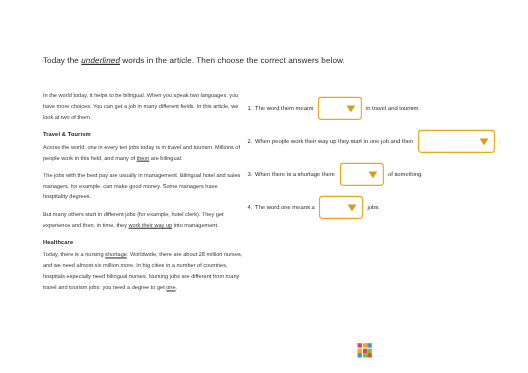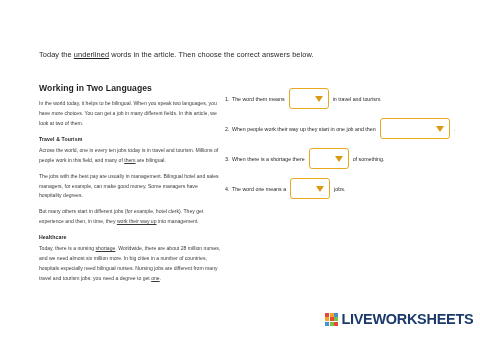--- a/index.html
+++ b/index.html
@@ -16,21 +16,21 @@
     background:#fff;
   }
   .instruction{
     position:absolute;
     left:39px;top:50px;
     font-size:7.4px;
     letter-spacing:0.01em;
     color:#231f20;
     white-space:nowrap;
   }
-  .instruction u{text-decoration:underline;text-underline-offset:1px;}
+  .instruction u{text-decoration:underline;text-underline-offset:1px;font-style:italic;}
 
   
   .article{
     position:absolute;
     left:39px;top:83px;
     width:182px;
   }
   .article-title{
     font-size:8.6px;
     font-weight:bold;
@@ -126,21 +126,20 @@
 </head>
 <body>
 
 <div class="page">
 
   <div class="instruction">
     <span>Today the </span><u>underlined</u><span> words in the article. Then choose the correct answers below.</span>
   </div>
 
   <div class="article">
-    <div class="article-title">Working in Two Languages</div>
     <p class="para">In the world today, it helps to be bilingual. When you speak two languages, you have more choices. You can get a job in many different fields. In this article, we look at two of them.</p>
 
     <div class="subhead">Travel &amp; Tourism</div>
     <p class="para"><span>Across the world, one in every ten jobs today is in travel and tourism. Millions of people work in this field, and many of </span><u>them</u><span> are bilingual.</span></p>
     <p class="para">The jobs with the best pay are usually in management. Bilingual hotel and sales managers, for example, can make good money. Some managers have hospitality degrees.</p>
     <p class="para"><span>But many others start in different jobs (for example, hotel clerk). They get experience and then, in time, they </span><u>work their way up</u><span> into management.</span></p>
 
     <div class="subhead">Healthcare</div>
     <p class="para"><span>Today, there is a nursing </span><u>shortage</u><span>. Worldwide, there are about 28 million nurses, and we need almost six million more. In big cities in a number of countries, hospitals especially need bilingual nurses. Nursing jobs are different from many travel and tourism jobs: you need a degree to get </span><u>one</u><span>.</span></p>
   </div>
@@ -190,16 +189,15 @@
         <i style="background: rgb(232, 69, 60);"></i>
         <i style="background: rgb(245, 166, 35);"></i>
         <i style="background: rgb(74, 144, 217);"></i>
         <i style="background: rgb(245, 166, 35);"></i>
         <i style="background: rgb(232, 69, 60);"></i>
         <i style="background: rgb(122, 193, 67);"></i>
         <i style="background: rgb(74, 144, 217);"></i>
         <i style="background: rgb(122, 193, 67);"></i>
         <i style="background: rgb(232, 69, 60);"></i>
       </span>
-    <span class="logo-text">LIVEWORKSHEETS</span>
   </div>
 
 </div>
 
 </body></html>

